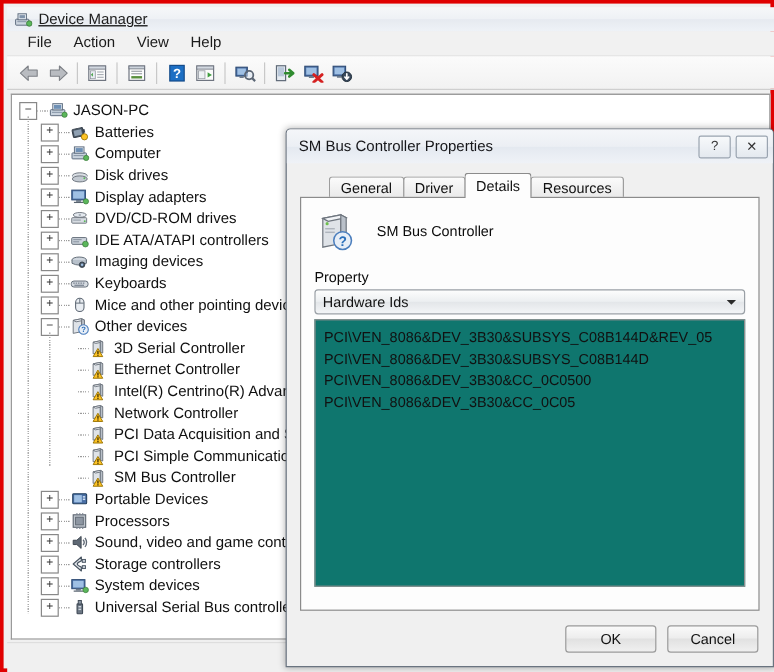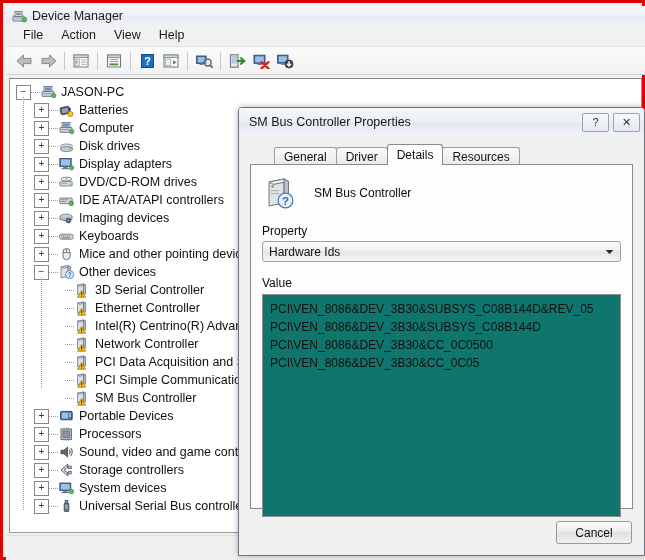--- a/index.html
+++ b/index.html
@@ -12,21 +12,21 @@
   .app{
     position:absolute;left:0;top:0;width:645px;height:560px;
     box-sizing:border-box;
     border:3px solid #e00000;
     background:#f0f0f0;
   }
   
   .titlebar{
     position:absolute;left:3px;top:3px;width:639px;height:20px;
     background:linear-gradient(to bottom,#f6f7f9 0%,#eef1f5 48%,#e6eaf0 52%,#eef2f7 100%);
-    display:flex;align-items:center;padding-left:6px;box-sizing:border-box;
+    display:flex;align-items:center;padding-left:6px;box-sizing:border-box;text-decoration:underline;
   }
   .title-icon{width:15px;height:14px;position:relative;margin-right:5px;flex:none;}
   .title-text{font-size:12.5px;color:#1b1b1b;white-space:nowrap;}
   
   .menubar{
     position:absolute;left:3px;top:23px;width:639px;height:21px;
     background:#f1f1f1;
     display:flex;align-items:flex-start;padding-left:8px;box-sizing:border-box;
     border-bottom:1px solid #e3e3e3;
   }
@@ -606,29 +606,29 @@
 
         <div class="combo">
           <span class="combo-text">Hardware Ids</span>
           <span class="combo-arrow">
             <svg width="9" height="6" viewBox="0 0 9 6">
                 <path d="M0.6 1 L4.5 5 L8.4 1 Z" fill="#2b2b2b"></path>
               </svg>
           </span>
         </div>
 
-        <div class="fieldlabel">Value</div>
 
         <div class="listbox" id="valuelist">
             <div class="listrow">PCI\VEN_8086&amp;DEV_3B30&amp;SUBSYS_C08B144D&amp;REV_05</div>
             <div class="listrow">PCI\VEN_8086&amp;DEV_3B30&amp;SUBSYS_C08B144D</div>
             <div class="listrow">PCI\VEN_8086&amp;DEV_3B30&amp;CC_0C0500</div>
             <div class="listrow">PCI\VEN_8086&amp;DEV_3B30&amp;CC_0C05</div>
           </div>
       </div>
 
       <div class="dlg-footer">
+        <div class="btn">OK</div>
         <div class="btn">Cancel</div>
       </div>
 
     </div>
   </div>
 </div>
 
 </body></html>

